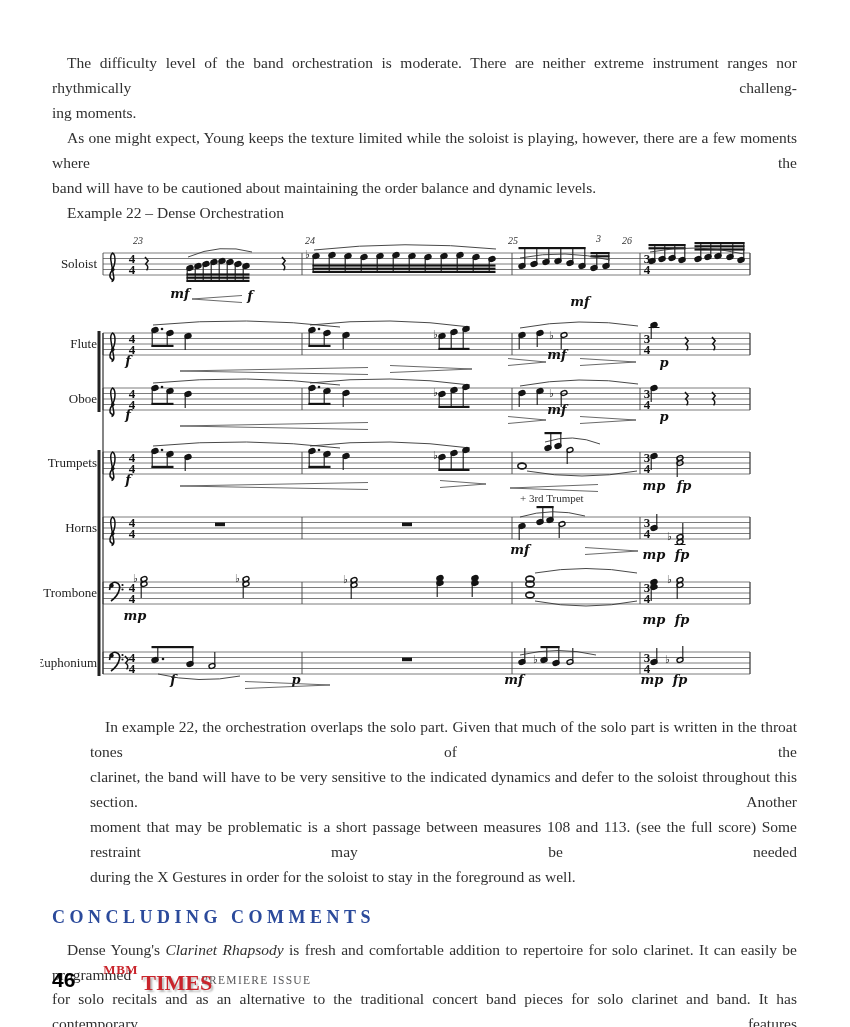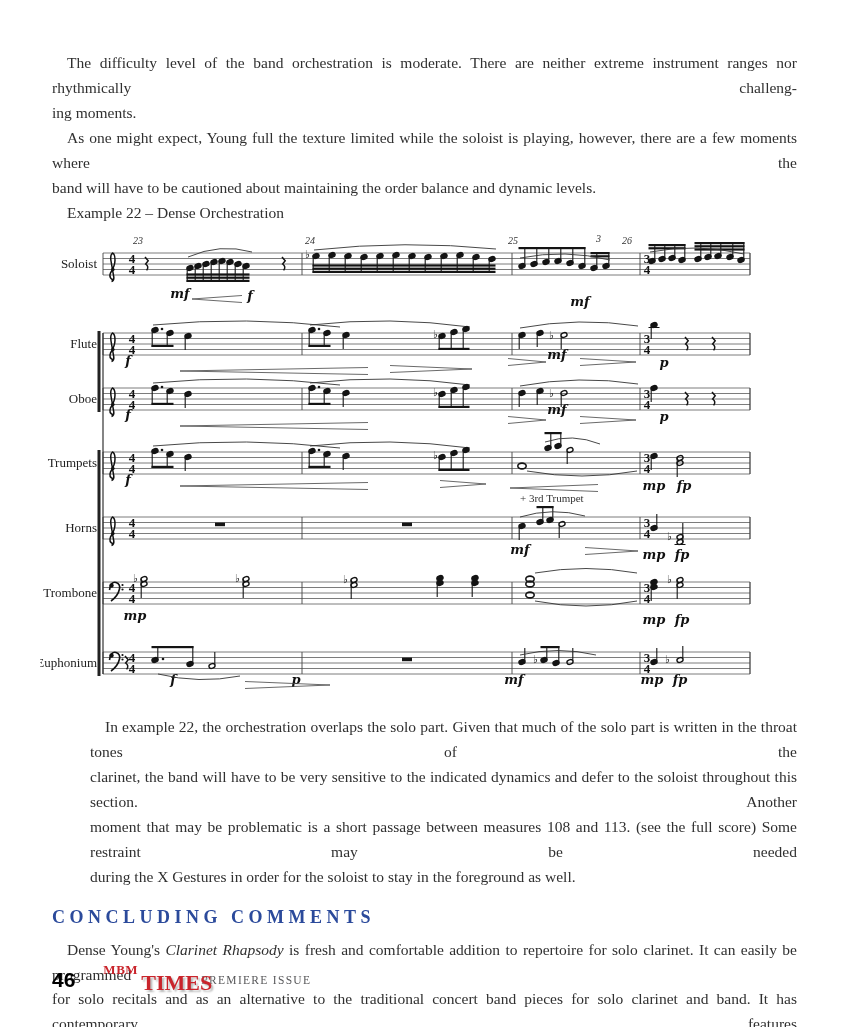--- a/index.html
+++ b/index.html
@@ -32,21 +32,21 @@
 <body>
 
 <div class="content">
 
   <div class="para">
     <div class="line just indent">The difficulty level of the band orchestration is moderate. There are neither extreme instrument ranges nor rhythmically challeng-</div>
     <div class="line">ing moments.</div>
   </div>
 
   <div class="para">
-    <div class="line just indent">As one might expect, Young full the texture limited while the soloist is playing, however, there are a few moments where the</div>
+    <div class="line just indent">As one might expect, Young keeps the texture limited while the soloist is playing, however, there are a few moments where the</div>
     <div class="line">band will have to be cautioned about maintaining the order balance and dynamic levels.</div>
   </div>
 
   <div class="example">Example 22 – Dense Orchestration</div>
 
   <div id="score-wrap">
     <svg id="score-svg" width="760" height="470" viewBox="0 0 760 470">
         <line x1="63" y1="25" x2="710" y2="25" stroke="#5a5a5a" stroke-width="0.8"></line>
         <line x1="63" y1="30.5" x2="710" y2="30.5" stroke="#5a5a5a" stroke-width="0.8"></line>
         <line x1="63" y1="36" x2="710" y2="36" stroke="#5a5a5a" stroke-width="0.8"></line>

